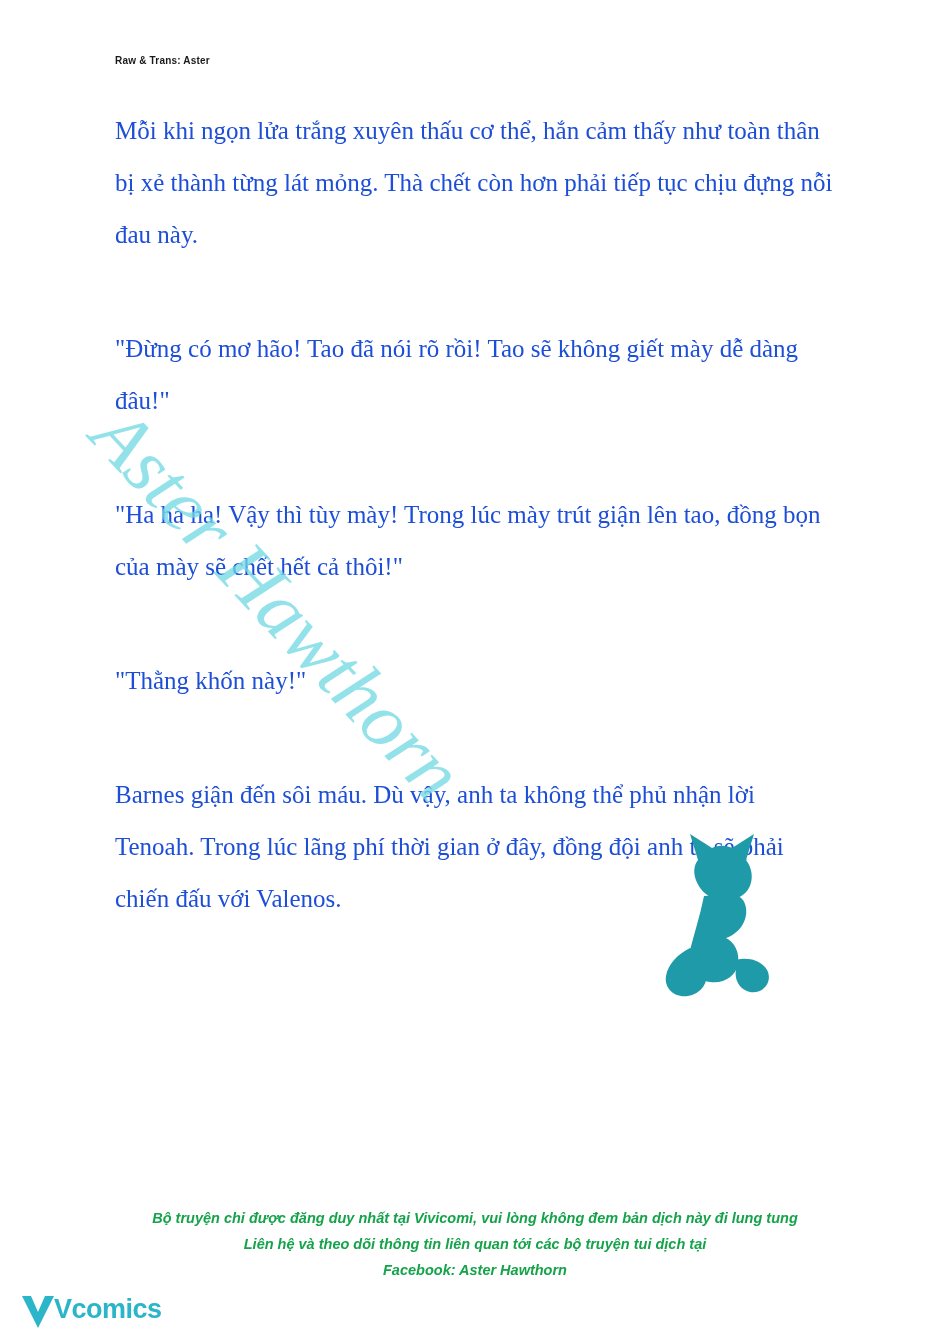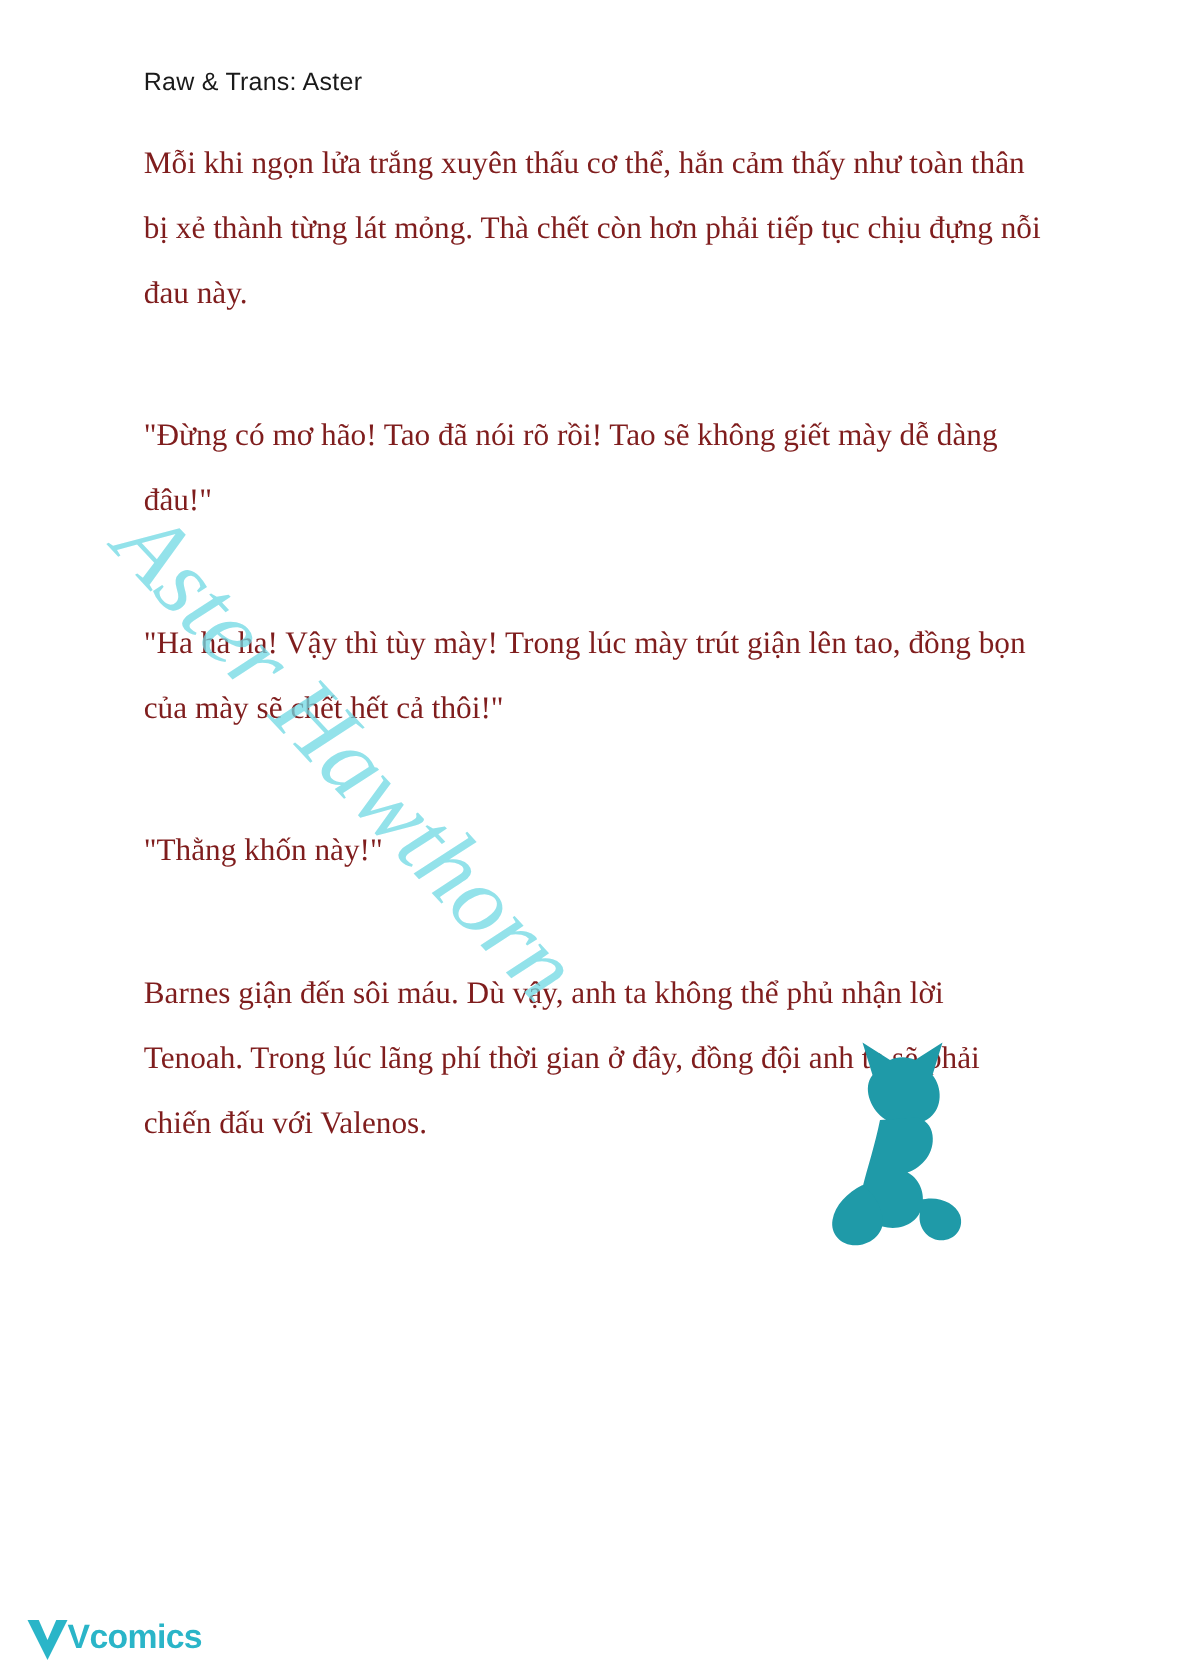--- a/index.html
+++ b/index.html
@@ -19,38 +19,38 @@
     position: absolute;
     inset: 0;
     background: #ffffff;
   }
 
   .credit {
     position: absolute;
     left: 115px;
     top: 55px;
     font-family: "Liberation Sans", sans-serif;
-    font-size: 20px;
-    font-weight: 400;
+    font-size: 10px;
+    font-weight: 700;
     color: #1a1a1a;
     letter-spacing: 0.2px;
   }
 
   .content {
     position: absolute;
     left: 115px;
     top: 105px;
     width: 720px;
   }
 
   .para {
     font-family: "Liberation Serif", serif;
     font-size: 25px;
     line-height: 52px;
-    color: #7f1d1d;
+    color: #1d4ed8;
     margin: 0 0 38px 0;
     text-align: left;
   }
   .para.gap-lg { margin-bottom: 62px; }
 
   
   .watermark {
     position: absolute;
     left: 140px;
     top: 330px;
@@ -140,20 +140,25 @@
     <svg viewBox="0 0 130 175" width="130" height="175" aria-hidden="true">
       <g fill="#1f9aa8">
         <path d="M38 30 L30 4 L52 18 C58 15 66 15 72 18 L94 4 L86 30 C94 40 94 56 84 64 C74 72 56 72 46 64 C36 56 30 40 38 30 Z"></path>
         <path d="M44 66 C40 86 34 104 30 120 C26 136 34 150 50 152 C64 154 76 146 78 134 C80 122 74 112 66 108 C78 104 88 92 86 78 C85 70 80 66 74 64 Z"></path>
         <path d="M30 118 C18 124 8 134 6 146 C4 158 14 168 28 166 C40 164 48 154 46 144 C44 132 38 124 30 118 Z"></path>
         <path d="M76 130 C90 126 104 132 108 142 C112 154 102 164 90 162 C80 160 74 150 76 140 Z"></path>
       </g>
     </svg>
   </div>
 
+  <div class="footer-note">
+    <div>Bộ truyện chỉ được đăng duy nhất tại Vivicomi, vui lòng không đem bản dịch này đi lung tung</div>
+    <div>Liên hệ và theo dõi thông tin liên quan tới các bộ truyện tui dịch tại</div>
+    <div>Facebook: Aster Hawthorn</div>
+  </div>
 
   <div class="brand">
     <svg viewBox="0 0 40 42" width="40" height="42" aria-hidden="true">
       <path d="M4 6 L20 38 L36 6 L27 6 L20 22 L13 6 Z" fill="#2ab5c8"></path>
     </svg>
     <span class="brand-text">Vcomics</span>
   </div>
 
 </div>
 

